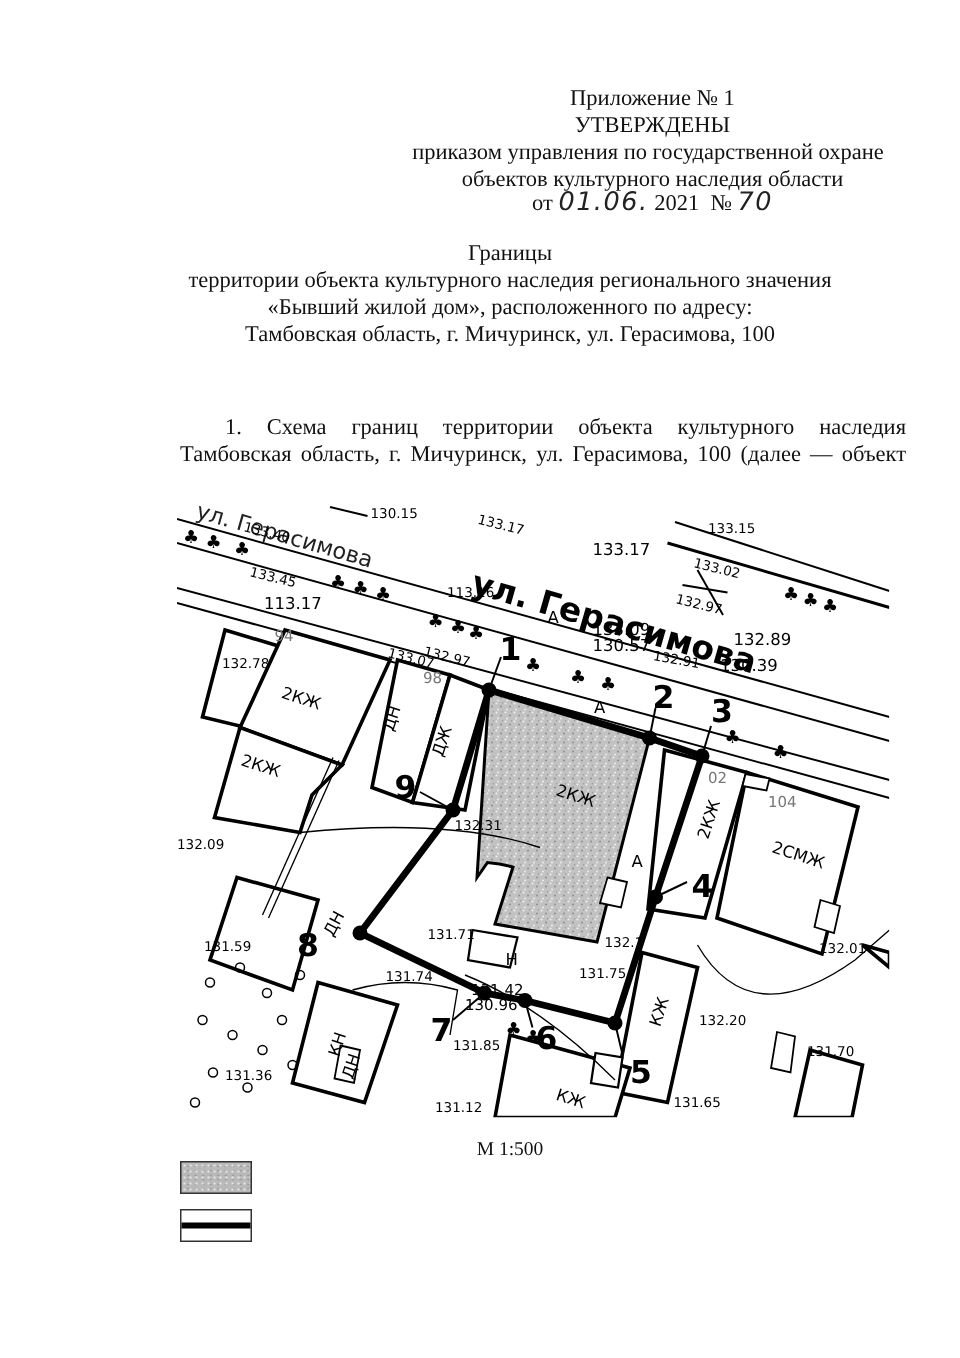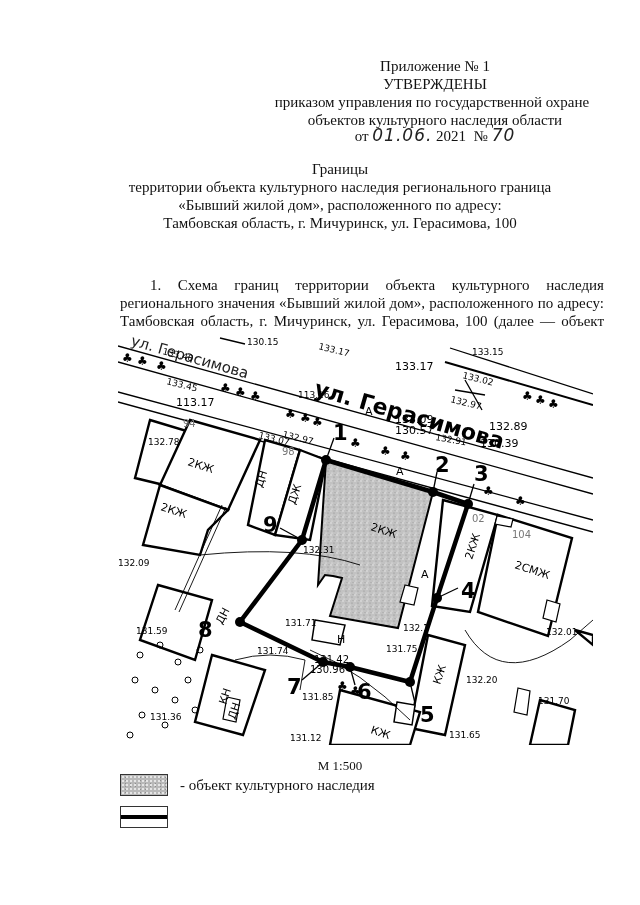--- a/index.html
+++ b/index.html
@@ -36,27 +36,26 @@
 <div class="hdr" style="top:111px;">объектов культурного наследия области</div>
 <div class="hdr" style="top:126px;">
   <span>от</span>
   <span class="sig">01.06.</span>
   <span>2021</span>
   &nbsp;<span>№</span>
   <span class="sig">70</span>
 </div>
 
 <div class="title" style="top:160px;">Границы</div>
-<div class="title" style="top:178px;">территории объекта культурного наследия регионального граница</div>
+<div class="title" style="top:178px;">территории объекта культурного наследия регионального значения</div>
 <div class="title" style="top:196px;">«Бывший жилой дом», расположенного по адресу:</div>
 <div class="title" style="top:214px;">Тамбовская область, г. Мичуринск, ул. Герасимова, 100</div>
 
 <div class="para" style="top:244px;margin-top:32px;">
   <span class="ln" style="padding-left:30px;">1.   Схема   границ   территории   объекта   культурного   наследия</span>
-  <span class="ln">регионального значения «Бывший жилой дом», расположенного по адресу:</span>
   <span class="ln">Тамбовская  область,  г. Мичуринск,  ул. Герасимова, 100  (далее  —  объект</span>
 </div>
 
 <div class="map">
   <svg width="475" height="415" viewBox="118 330 475 415" xmlns="http://www.w3.org/2000/svg" font-family="DejaVu Sans, sans-serif">
     <defs>
       <pattern id="stipple" width="6" height="6" patternUnits="userSpaceOnUse">
         <rect width="6" height="6" fill="#c2c2c2"></rect>
         <circle cx="1" cy="1" r="0.7" fill="#eeeeee"></circle>
         <circle cx="4" cy="3" r="0.6" fill="#8a8a8a"></circle>
@@ -248,17 +247,16 @@
       <text x="449" y="738">131.65</text>
       <text x="538" y="704">131.70</text>
     </g>
   </svg>
 </div>
 
 <div class="scale">М 1:500</div>
 
 <div class="legend-row" style="top:773px;">
   <div class="sw sw-fill"></div>
-  <span class="legend-text">- объект культурного наследия</span>
 </div>
 <div class="legend-row" style="top:805px;">
   <div class="sw sw-line"></div>
 </div>
 
 </body></html>

